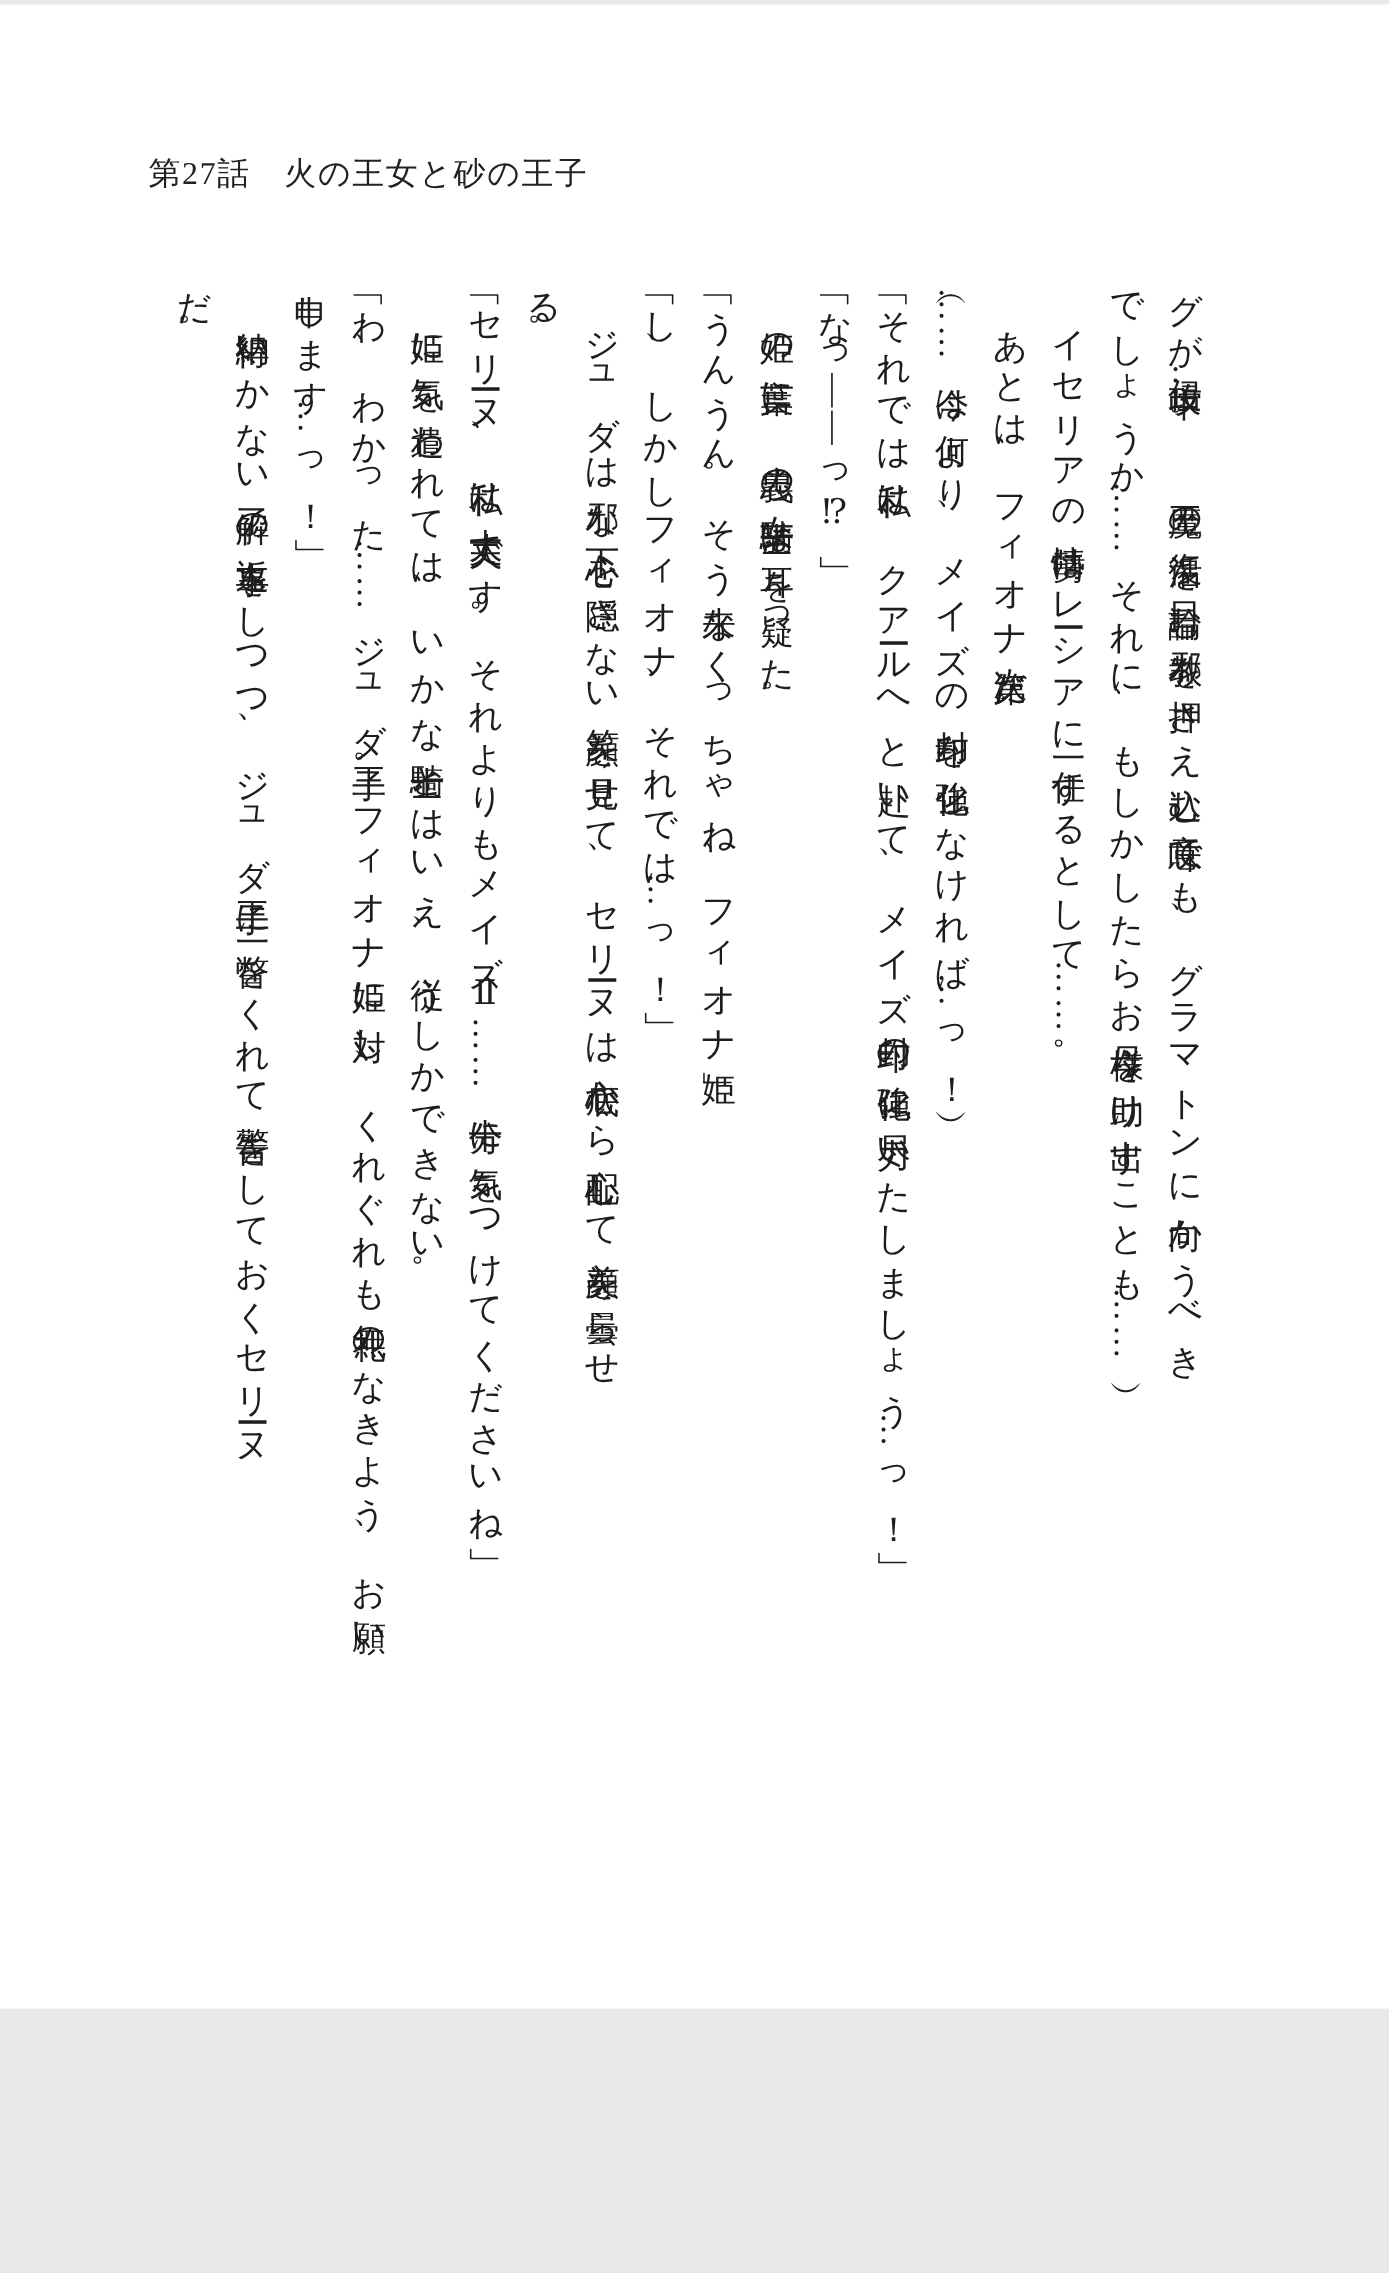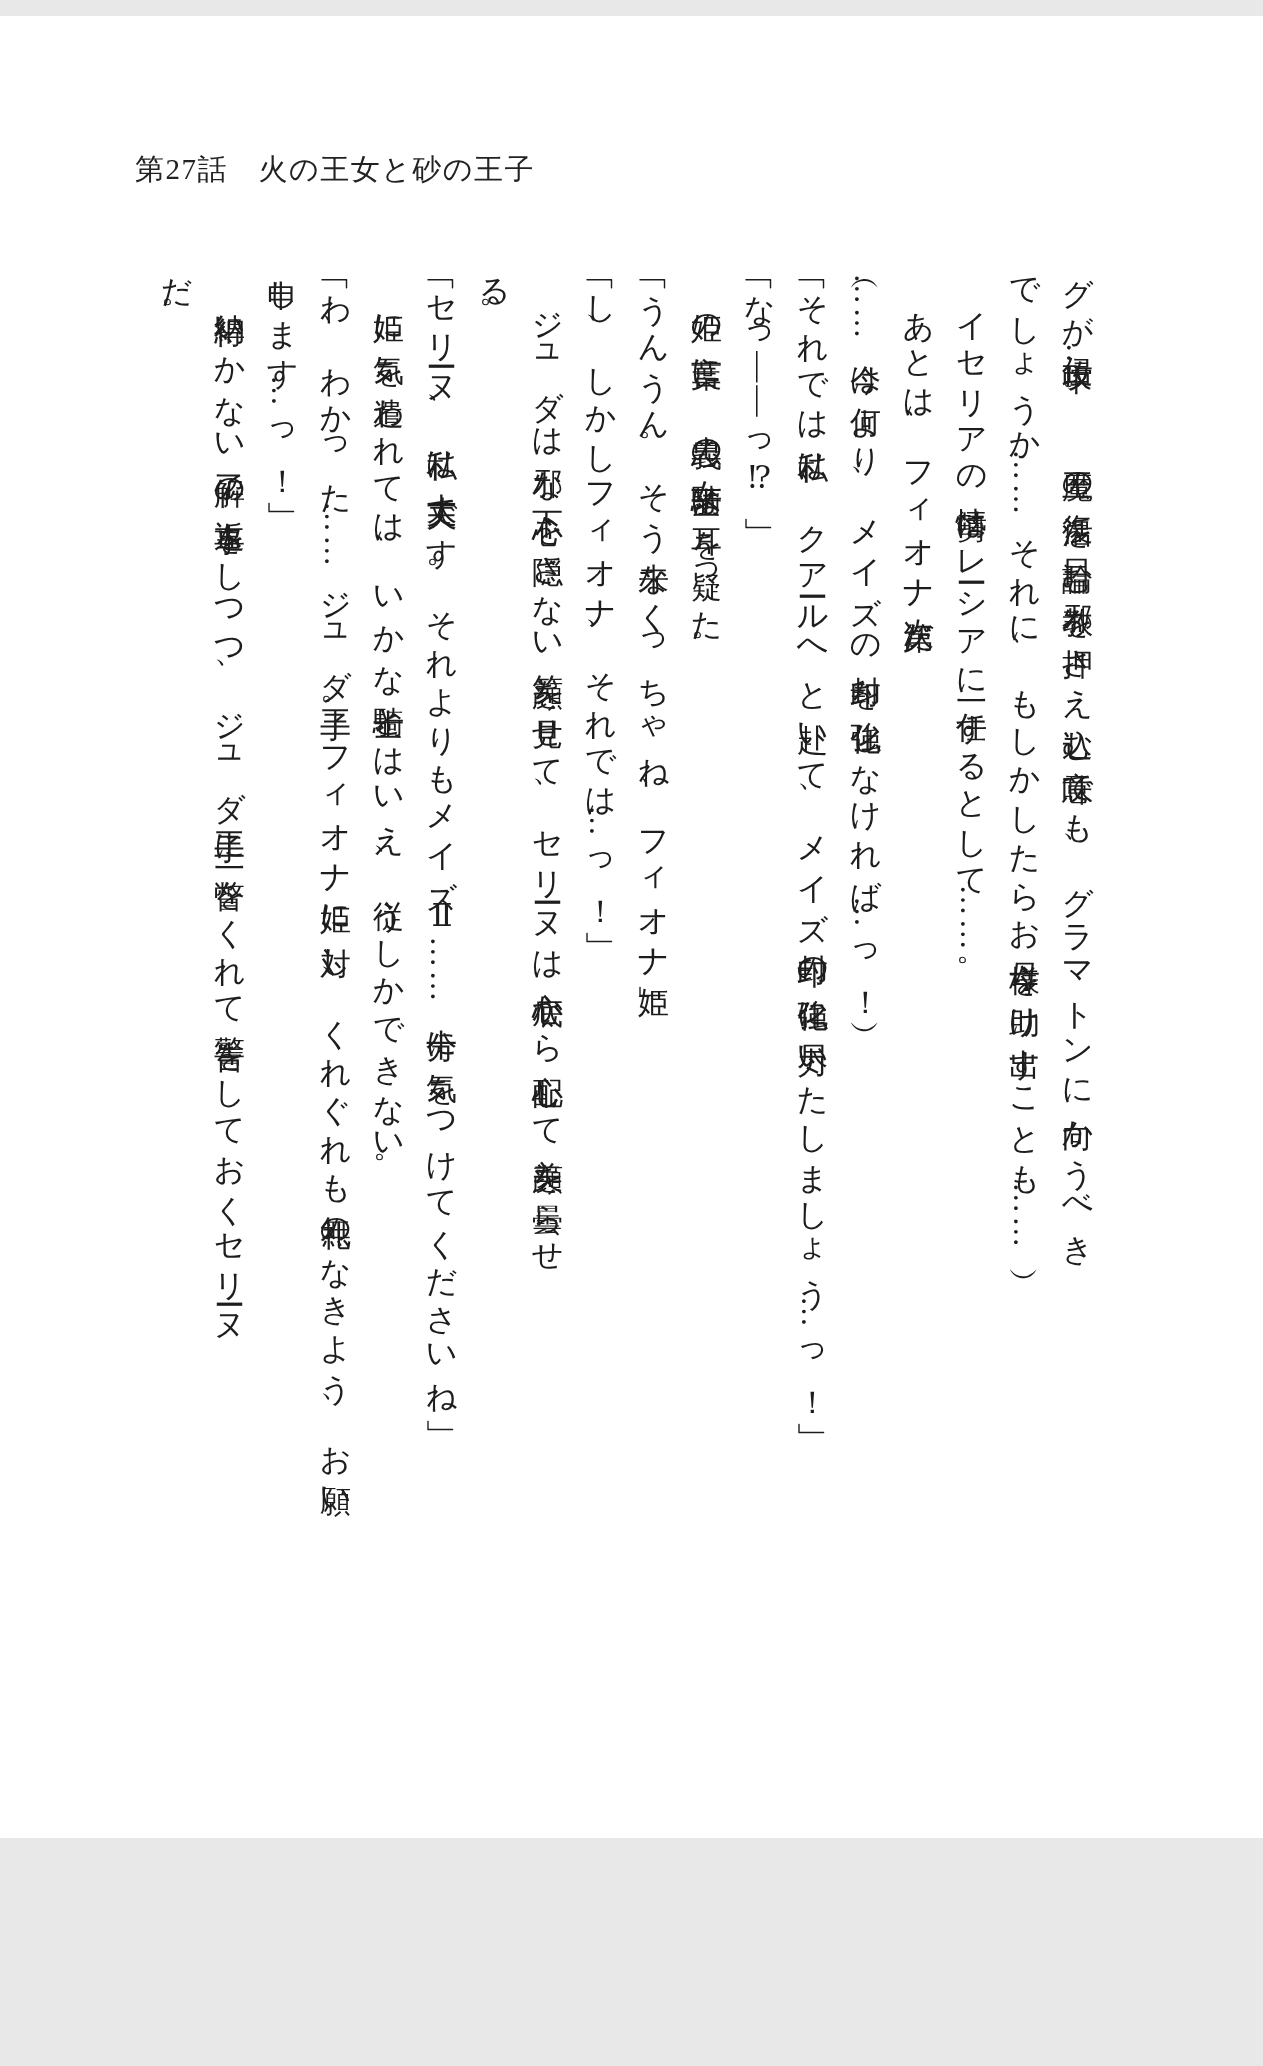--- a/index.html
+++ b/index.html
@@ -8,21 +8,21 @@
     background: #e8e8e8;
   }
   .page {
     position: relative;
     width: 1263px;
     height: 1822px;
     background: #ffffff;
     font-family: "Liberation Serif", "DejaVu Serif", serif;
     color: #1d1d1d;
     overflow: hidden;
-    margin: 16px auto;
+    margin: 4px auto;
   }
   .chapter-header {
     position: absolute;
     left: 135px;
     top: 134px;
     font-size: 29px;
     letter-spacing: 1.5px;
     white-space: nowrap;
     color: #222222;
   }

